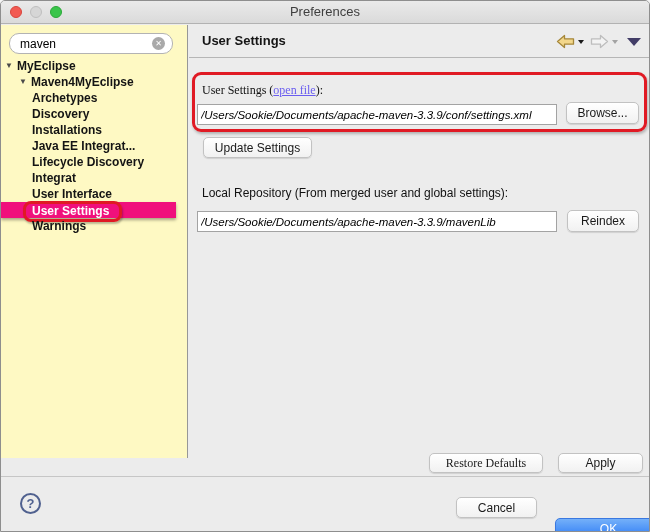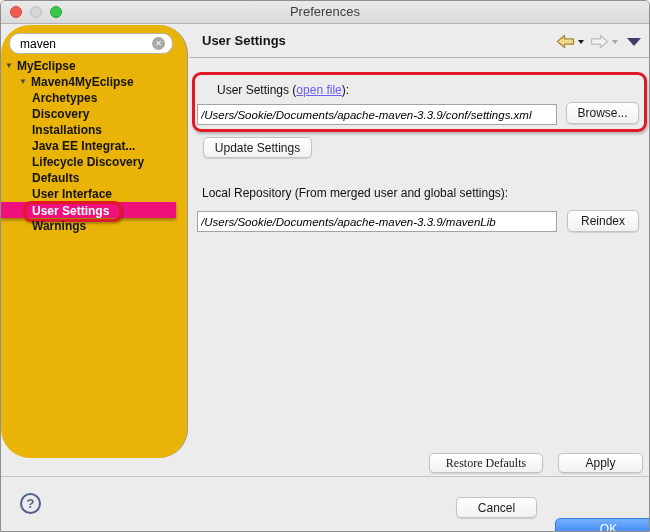--- a/index.html
+++ b/index.html
@@ -14,21 +14,21 @@
               background:linear-gradient(#eaeaea,#dadada); border-bottom:1px solid #b2b2b2; }
   .lights { position:absolute; left:9px; top:5px; display:flex; gap:8px; }
   .light { width:12px; height:12px; border-radius:50%; }
   .light.red   { background:#f25a52; border:1px solid #d8443c; }
   .light.gray  { background:#d6d6d6; border:1px solid #bfbfbf; }
   .light.green { background:#3ac54b; border:1px solid #2aa838; }
   .title { text-align:center; line-height:22px; font-size:13px; color:#3f3f3f; }
 
   
   .sidebar { position:absolute; top:24px; left:0; width:187px; bottom:73px;
-             background:#eab308; border-right:1px solid #979797;border-radius:29px; }
+             background:#fef9c3; border-right:1px solid #979797; }
   .search { position:absolute; left:8px; top:8px; width:164px; height:21px;
             border:1px solid #b3b3b3; border-radius:10px; background:#fff;
             font-size:12px; color:#000; padding:0 24px 0 10px; outline:none;
             font-family:inherit; }
   .clear-btn { position:absolute; left:151px; top:12px; width:13px; height:13px;
                border-radius:50%; background:#a9a9a9; color:#fff; font-size:8px;
                line-height:13px; text-align:center; cursor:pointer; }
   .tree { position:absolute; top:33px; left:0; right:0; }
   .trow { position:relative; height:16px; line-height:16px; font-size:12px;
           font-weight:bold; color:#141414; white-space:nowrap; }
@@ -59,21 +59,21 @@
   .menu-tri { width:0; height:0; border-left:7px solid transparent;
               border-right:7px solid transparent; border-top:8px solid #423d67;
               display:inline-block; margin-left:9px; }
 
   .annot-box { position:absolute; border:3px solid var(--annotation-red,#e01a24);
                border-radius:9px; box-shadow:1px 2px 3px rgba(0,0,0,0.25);
                pointer-events:none; }
   .annot1 { left:3px; top:47px; width:455px; height:60px; }
 
   .flabel { position:absolute; font-size:12px; color:#111; }
-  .label1 { left:28px; top:58px; }
+  .label1 { left:13px; top:58px;font-family:Liberation Serif, serif; }
   .label2 { left:13px; top:161px; }
   .link { color:var(--link-color,#6a5df0); text-decoration:underline; cursor:pointer; }
 
   .path-field { position:absolute; height:21px; border:1px solid #a3a3a3; background:#fff;
                 font-size:11.5px; color:#000; padding:0 3px; font-family:inherit; outline:none;font-style:italic; }
   .field1 { left:8px;  top:79px;  width:360px; }
   .field2 { left:8px;  top:186px; width:360px; }
 
   .btn { position:absolute; font-size:12px; color:#1a1a1a; 
          border:1px solid #c2c2c2; border-radius:5px;
@@ -133,21 +133,21 @@
       <div class="trow lvl2">
         <span>Installations</span>
       </div>
       <div class="trow lvl2">
         <span>Java EE Integrat...</span>
       </div>
       <div class="trow lvl2">
         <span>Lifecycle Discovery</span>
       </div>
       <div class="trow lvl2">
-        <span>Defaults</span>
+        <span>Integrat</span>
       </div>
       <div class="trow lvl2">
         <span>User Interface</span>
       </div>
       <div class="trow lvl2 selected">
         <span class="pill"><span>User Settings</span></span>
       </div>
       <div class="trow lvl2">
         <span>Warnings</span>
       </div>

